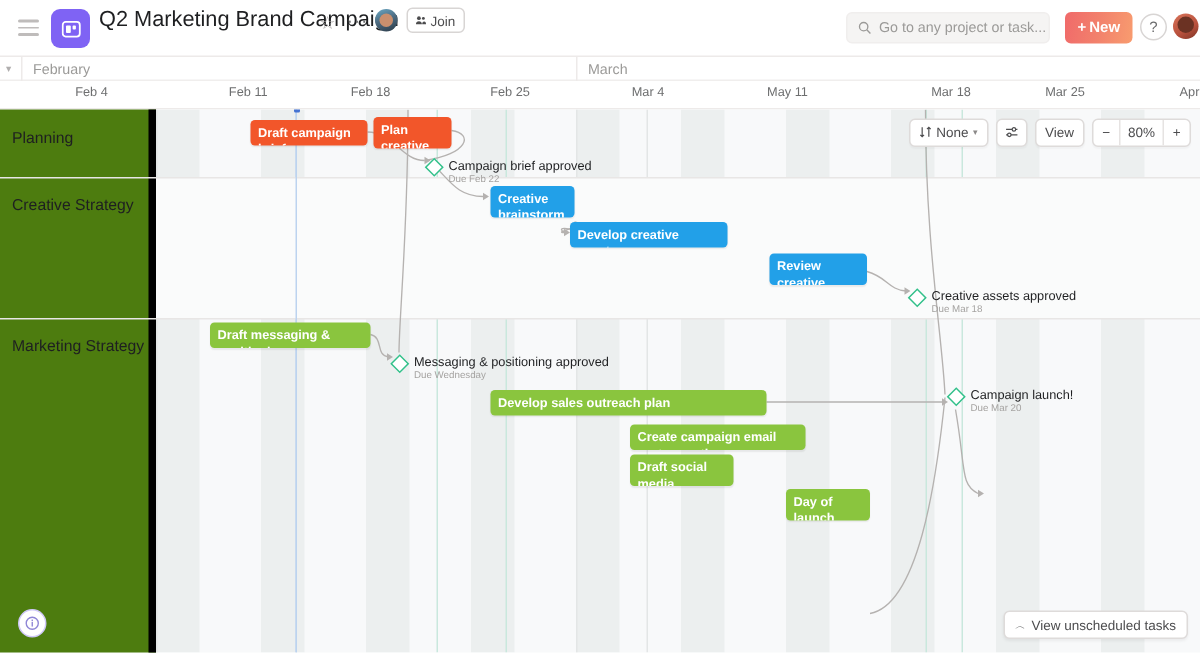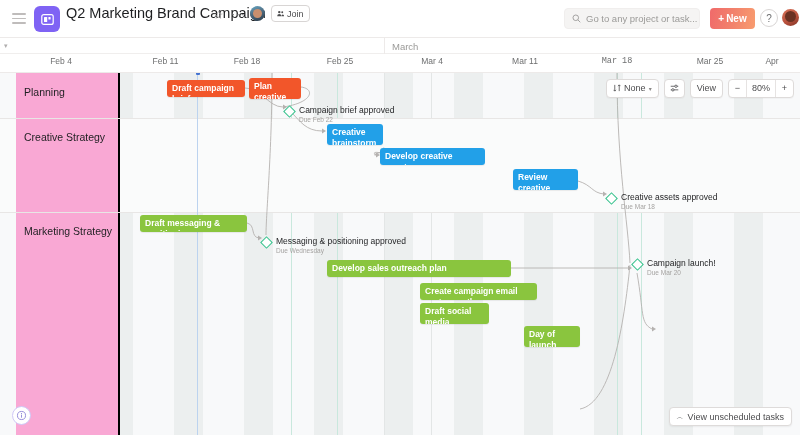--- a/index.html
+++ b/index.html
@@ -148,22 +148,22 @@
     position: absolute; left: 0; top: 73px; width: 800px; height: 362px;
     background: #f8f9fa; overflow: hidden;
   }
   .weekend { position: absolute; top: 0; height: 362px; background: #ecefef; }
   .vline   { position: absolute; top: 0; width: 1px; height: 362px; }
   .rowband { position: absolute; left: 0; width: 800px; background: #fafbfb; }
   .rowline { position: absolute; left: 0; width: 800px; height: 1px; background: #e8e6e5; }
 
   
   .gutter {
-    position: absolute; left: 16px; top: 73px; width: 104px; height: 362px;
-    background: #f9a8d4; border-right: 2px solid #000000; z-index: 20;
+    position: absolute; left: 0; top: 73px; width: 104px; height: 362px;
+    background: #4d7c0f; border-right: 5px solid #000000; z-index: 20;
   }
   .row-label {
     position: absolute; left: 8px; font-size: 10.5px; color: #1e1f21; white-space: nowrap;
   }
   .gutter-line { position: absolute; left: 0; width: 104px; height: 1px; background: #e8e6e5; }
 
   
   .bar {
     position: absolute; border-radius: 3px; color: #fff;
     font-size: 8.5px; font-weight: 700; line-height: 10.5px;
@@ -266,33 +266,34 @@
     <span>+</span>
     <span>New</span>
   </div>
 
   <div class="help-btn">?</div>
   <div class="avatar-user"></div>
 </div>
 
 <div class="monthbar">
   <div class="month-caret">▾</div>
+  <div class="month-cell" id="m0" style="left: 14px; width: 370px;">February</div>
   <div class="month-cell" id="m1" style="left: 384px; width: 416px;">March</div>
 </div>
 
 <div class="datebar" id="datebar">
     <div class="date-tick" style="left: 61px;">Feb 4</div>
     <div class="date-tick" style="left: 155px; padding-left: 21px;">Feb 11</div>
     <div class="date-tick" style="left: 247px;">Feb 18</div>
     <div class="date-tick" style="left: 340px;">Feb 25</div>
     <div class="date-tick" style="left: 432px;">Mar 4</div>
-    <div class="date-tick" style="left: 525px;">Mar 11</div>
-    <div class="date-tick" style="left: 617px; font-family: Liberation Mono, monospace;">Mar 18</div>
+    <div class="date-tick" style="left: 525px;">May 11</div>
+    <div class="date-tick" style="left: 634px;">Mar 18</div>
     <div class="date-tick" style="left: 710px; text-align: right;">Mar 25</div>
-    <div class="date-tick" style="left: 772px;">Apr</div>
+    <div class="date-tick" style="left: 793px;">Apr</div>
   </div>
 
 <div class="tl-toolbar">
   <div class="tb-chip">
     <svg width="8" height="8" viewBox="0 0 9 9" aria-hidden="true">
       <path d="M2 1v7M0.6 6.6L2 8l1.4-1.4" stroke="#4c4c4e" stroke-width="0.9" fill="none"></path>
       <path d="M7 8V1M5.6 2.4L7 1l1.4 1.4" stroke="#4c4c4e" stroke-width="0.9" fill="none"></path>
     </svg>
     <span>None</span>
     <span style="font-size:6px;color:#8b8988;">▾</span>

